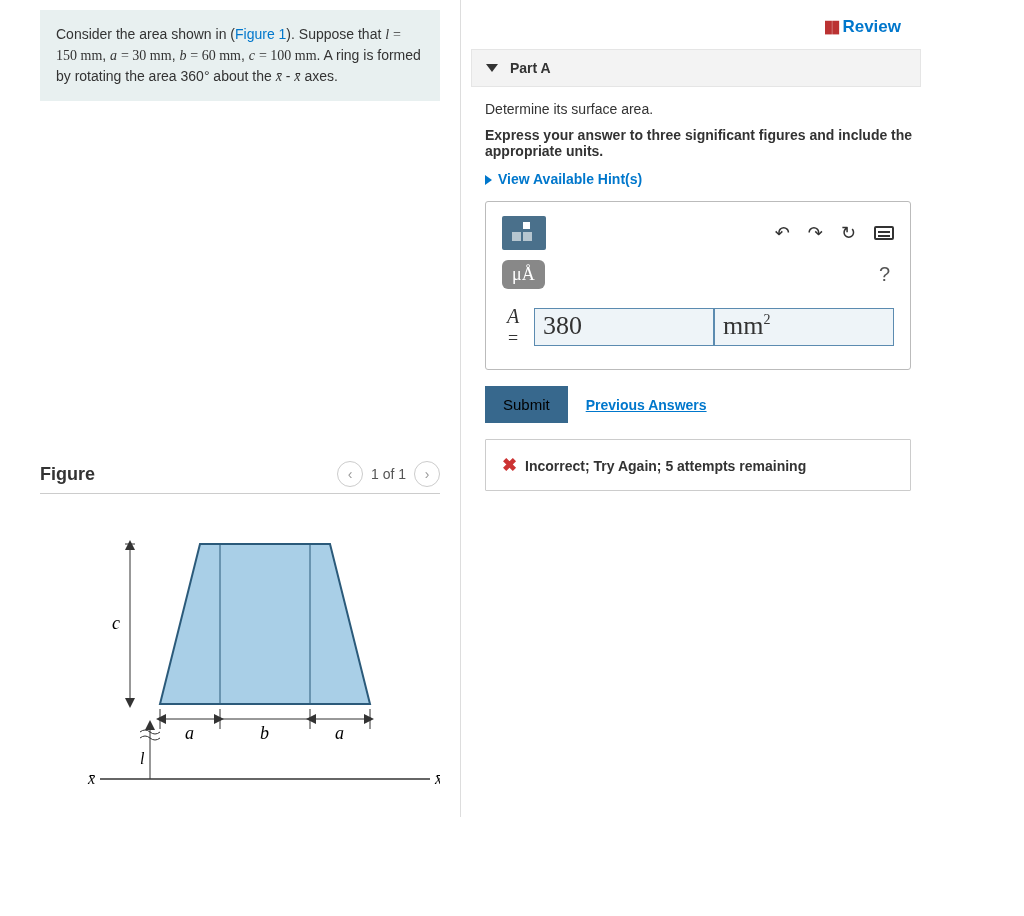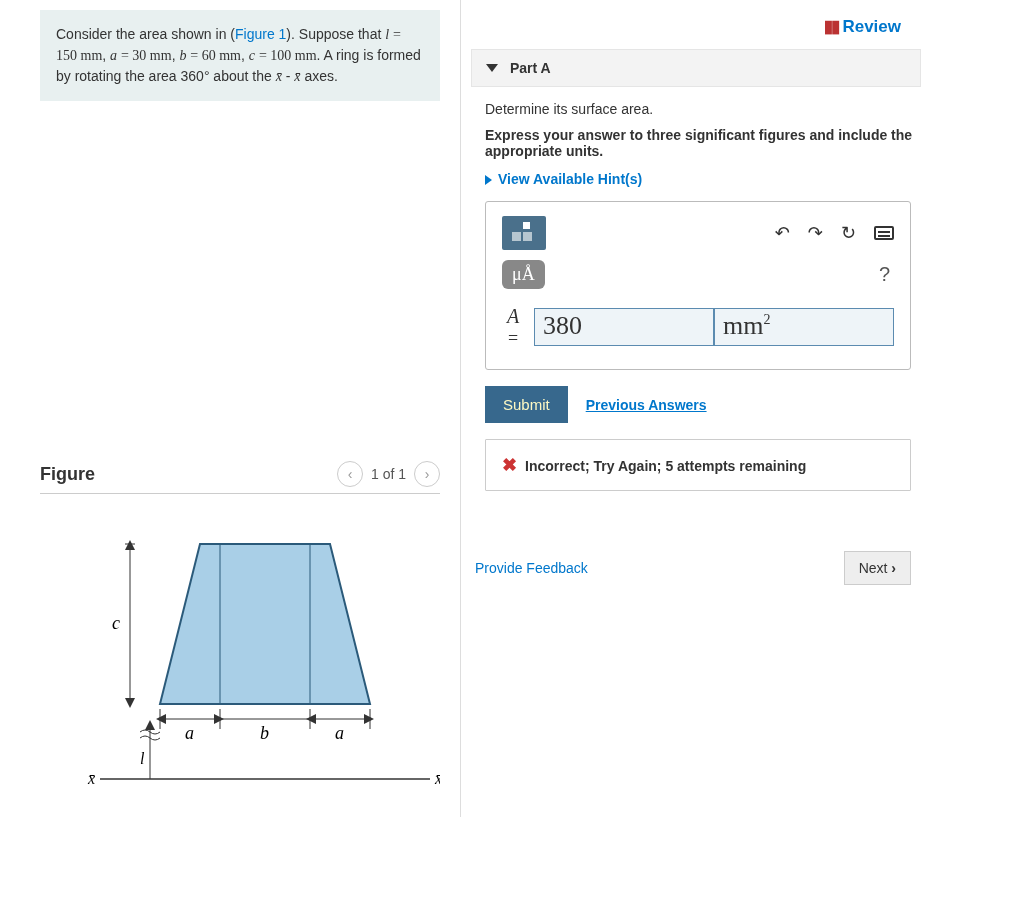--- a/index.html
+++ b/index.html
@@ -31,21 +31,21 @@
 .tool-icons { display:flex; gap: 18px; align-items:center; color:#333; font-size: 18px; }
 .tool-row2 { display:flex; justify-content: space-between; align-items:center; margin-bottom: 16px; }
 .unit-btn { background:#888; color:#fff; padding: 4px 10px; font-family:'Times New Roman', serif; font-size:18px; border-radius:6px; cursor:pointer; }
 .help-icon { font-size: 20px; color:#555; cursor:pointer; padding-right:4px; }
 .ans-row { display:flex; align-items:center; gap: 10px; }
 .ans-label { font-family:'Times New Roman', serif; font-style: italic; font-size: 20px; text-align:center; width:22px; }
 .ans-fields { display:flex; flex-direction: row; }
 .ans-input { border:1px solid #5b8bb0; background:#eef4f8; font-family:'Times New Roman', serif; font-size: 26px; padding: 2px 8px; width: 180px; height: 38px; }
 .ans-input.units sup { font-size: 14px; }
 .submit-row { display:flex; align-items:center; gap: 18px; margin: 0 0 16px 14px; }
-.submit-btn { background:#37688d; color:#fef9c3; border:none; padding: 10px 18px; font-size: 15px; cursor:pointer; }
+.submit-btn { background:#37688d; color:#000000; border:none; padding: 10px 18px; font-size: 15px; cursor:pointer; }
 .prev-ans { color:#0077cc; text-decoration: underline; font-weight: bold; cursor:pointer; }
 .feedback-box { border:1px solid #ccc; border-radius:1px; padding: 14px 16px; margin: 0 10px 0 14px; color:#333; }
 .x-icon { color:#cc3333; font-weight:bold; font-size:18px; margin-right:8px; }
 .bottom-row { display:flex; justify-content: space-between; align-items:center; margin: 60px 10px 0 0; }
 .provide-fb { color:#0077cc; cursor:pointer; margin-left:4px; }
 .next-btn { background:#eee; border:1px solid #ccc; padding:8px 14px; cursor:pointer; font-size:14px; color:#333; }
 .kb-icon { display:inline-block; width:20px; height:14px; border:2px solid #333; border-radius:2px; position:relative; }
 .kb-icon::after { content:""; position:absolute; left:2px; right:2px; top:3px; height:2px; background:#333; box-shadow: 0 4px 0 #333; }
 </style>
 </head>
@@ -157,18 +157,14 @@
 
     <div class="submit-row">
       <button class="submit-btn">Submit</button>
       <span class="prev-ans">Previous Answers</span>
     </div>
 
     <div class="feedback-box">
       <span class="x-icon">✖</span><b>Incorrect; Try Again; 5 attempts remaining</b>
     </div>
 
-    <div class="bottom-row">
-      <span class="provide-fb">Provide Feedback</span>
-      <button class="next-btn"><span>Next</span> <b>›</b></button>
-    </div>
   </div>
 </div>
 
 </body></html>

